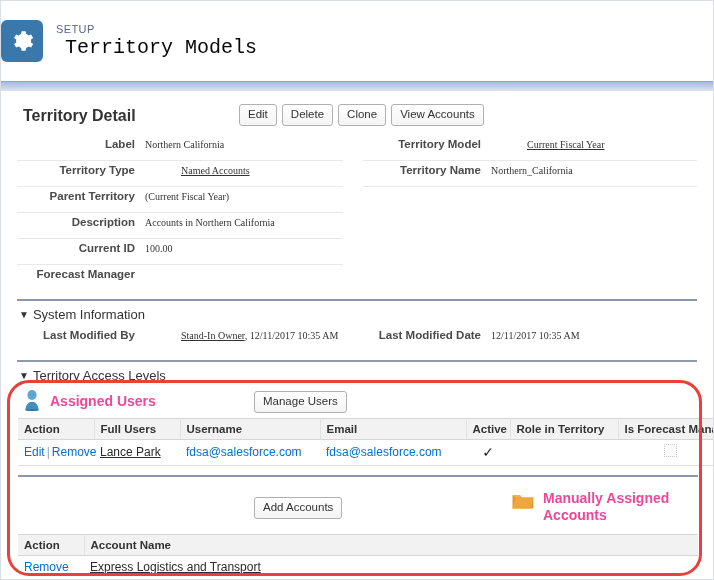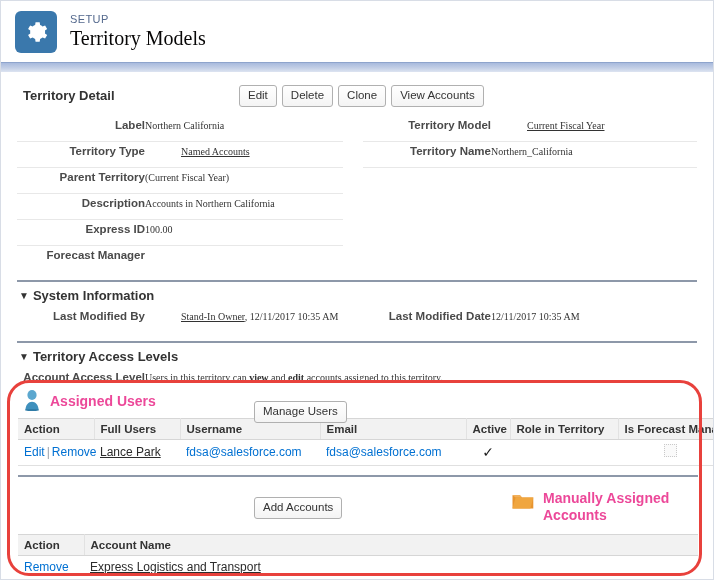--- a/index.html
+++ b/index.html
@@ -21,25 +21,24 @@
     width: 714px;
     height: 580px;
     background: #ffffff;
     box-sizing: border-box;
     border: 1px solid #d8dde6;
     overflow: hidden;
   }
 
   
   .setup-header {
-    height: 61px;
+    height: 80px;
     background: #ffffff;
     display: flex;
     align-items: center;
-    padding-left: 14px;
     box-sizing: border-box;
   }
   .setup-icon {
     width: 42px;
     height: 42px;
     border-radius: 6px;
     background: #3a78ac;
     display: flex;
     align-items: center;
     justify-content: center;
@@ -54,21 +53,22 @@
     font-size: 11px;
     color: #54698d;
     letter-spacing: .4px;
     font-family: "Liberation Sans", sans-serif;
     margin-bottom: 2px;
   }
   .setup-title {
     font-size: 20px;
     color: #080707;
     font-weight: normal;
-    font-family: Liberation Serif, serif;
+    font-family: Liberation Mono, monospace;
+    margin-left: 9px;
   }
   .header-band {
     height: 9px;
     background: linear-gradient(180deg, #a8badd 0%, #c3cfe6 55%, #dde4f1 100%);
     border-top: 1px solid #8ea4cc;
   }
   .header-gap {
     height: 12px;
     background: #ffffff;
   }
@@ -79,21 +79,21 @@
     box-sizing: border-box;
   }
 
   
   .detail-head {
     position: relative;
     height: 30px;
   }
   .detail-head h2 {
     margin: 0;
-    font-size: 13px;
+    font-size: 16px;
     font-weight: bold;
     color: #333333;
     position: absolute;
     left: 6px;
     top: 4px;
     font-family: "Liberation Sans", sans-serif;
   }
   .btn-row {
     position: absolute;
     left: 222px;
@@ -130,20 +130,21 @@
     border-bottom: 1px solid #e8e8e8;
     min-height: 20px;
     align-items: baseline;
     padding: 3px 0 2px 0;
   }
   .drow.noline { border-bottom: none; }
   .dlabel {
     width: 128px;
     flex: 0 0 128px;
     text-align: right;
+    padding-right: 10px;
     box-sizing: border-box;
     color: #4a4a4a;
     font-size: 11.5px;
     font-weight: bold;
     font-family: "Liberation Sans", sans-serif;
   }
   .dvalue {
     color: #333333;
     font-size: 10px;
     font-family: Liberation Serif, serif;
@@ -156,21 +157,21 @@
   }
   .spacer-row { height: 19px; }
 
   
   .sep {
     border-top: 2px solid #8d98a9;
     margin: 9px 0 0 0;
   }
   .sec-title {
     font-size: 13px;
-    font-weight: bold;
+    font-weight: normal;
     color: #333333;
     margin: 6px 0 4px 2px;
     font-family: "Liberation Sans", sans-serif;
   }
   .caret {
     display: inline-block;
     font-size: 10px;
     color: #333333;
     margin-right: 4px;
     transform: translateY(-1px);
@@ -210,21 +211,21 @@
     font-size: 14px;
     font-weight: bold;
     color: #ec4899;
     line-height: 1.18;
     font-family: "Liberation Sans", sans-serif;
     max-width: 155px;
   }
   .rel-btn {
     position: absolute;
     left: 236px;
-    top: 17px;
+    top: 7px;
   }
   .rel-btn.acct { top: 10px; }
 
   table.rel-table {
     width: 100%;
     border-collapse: collapse;
     table-layout: fixed;
   }
   table.rel-table th {
     background: #f2f2f2;
@@ -328,21 +329,21 @@
         </div>
         <div class="drow">
           <div class="dlabel">Parent Territory</div>
           <div class="dvalue">(Current Fiscal Year)</div>
         </div>
         <div class="drow">
           <div class="dlabel">Description</div>
           <div class="dvalue">Accounts in Northern California</div>
         </div>
         <div class="drow">
-          <div class="dlabel">Express ID</div>
+          <div class="dlabel">Current ID</div>
           <div class="dvalue">100.00</div>
         </div>
         <div class="drow noline">
           <div class="dlabel">Forecast Manager</div>
           <div class="dvalue"></div>
         </div>
       </div>
 
       <div class="detail-col right">
         <div class="drow">

